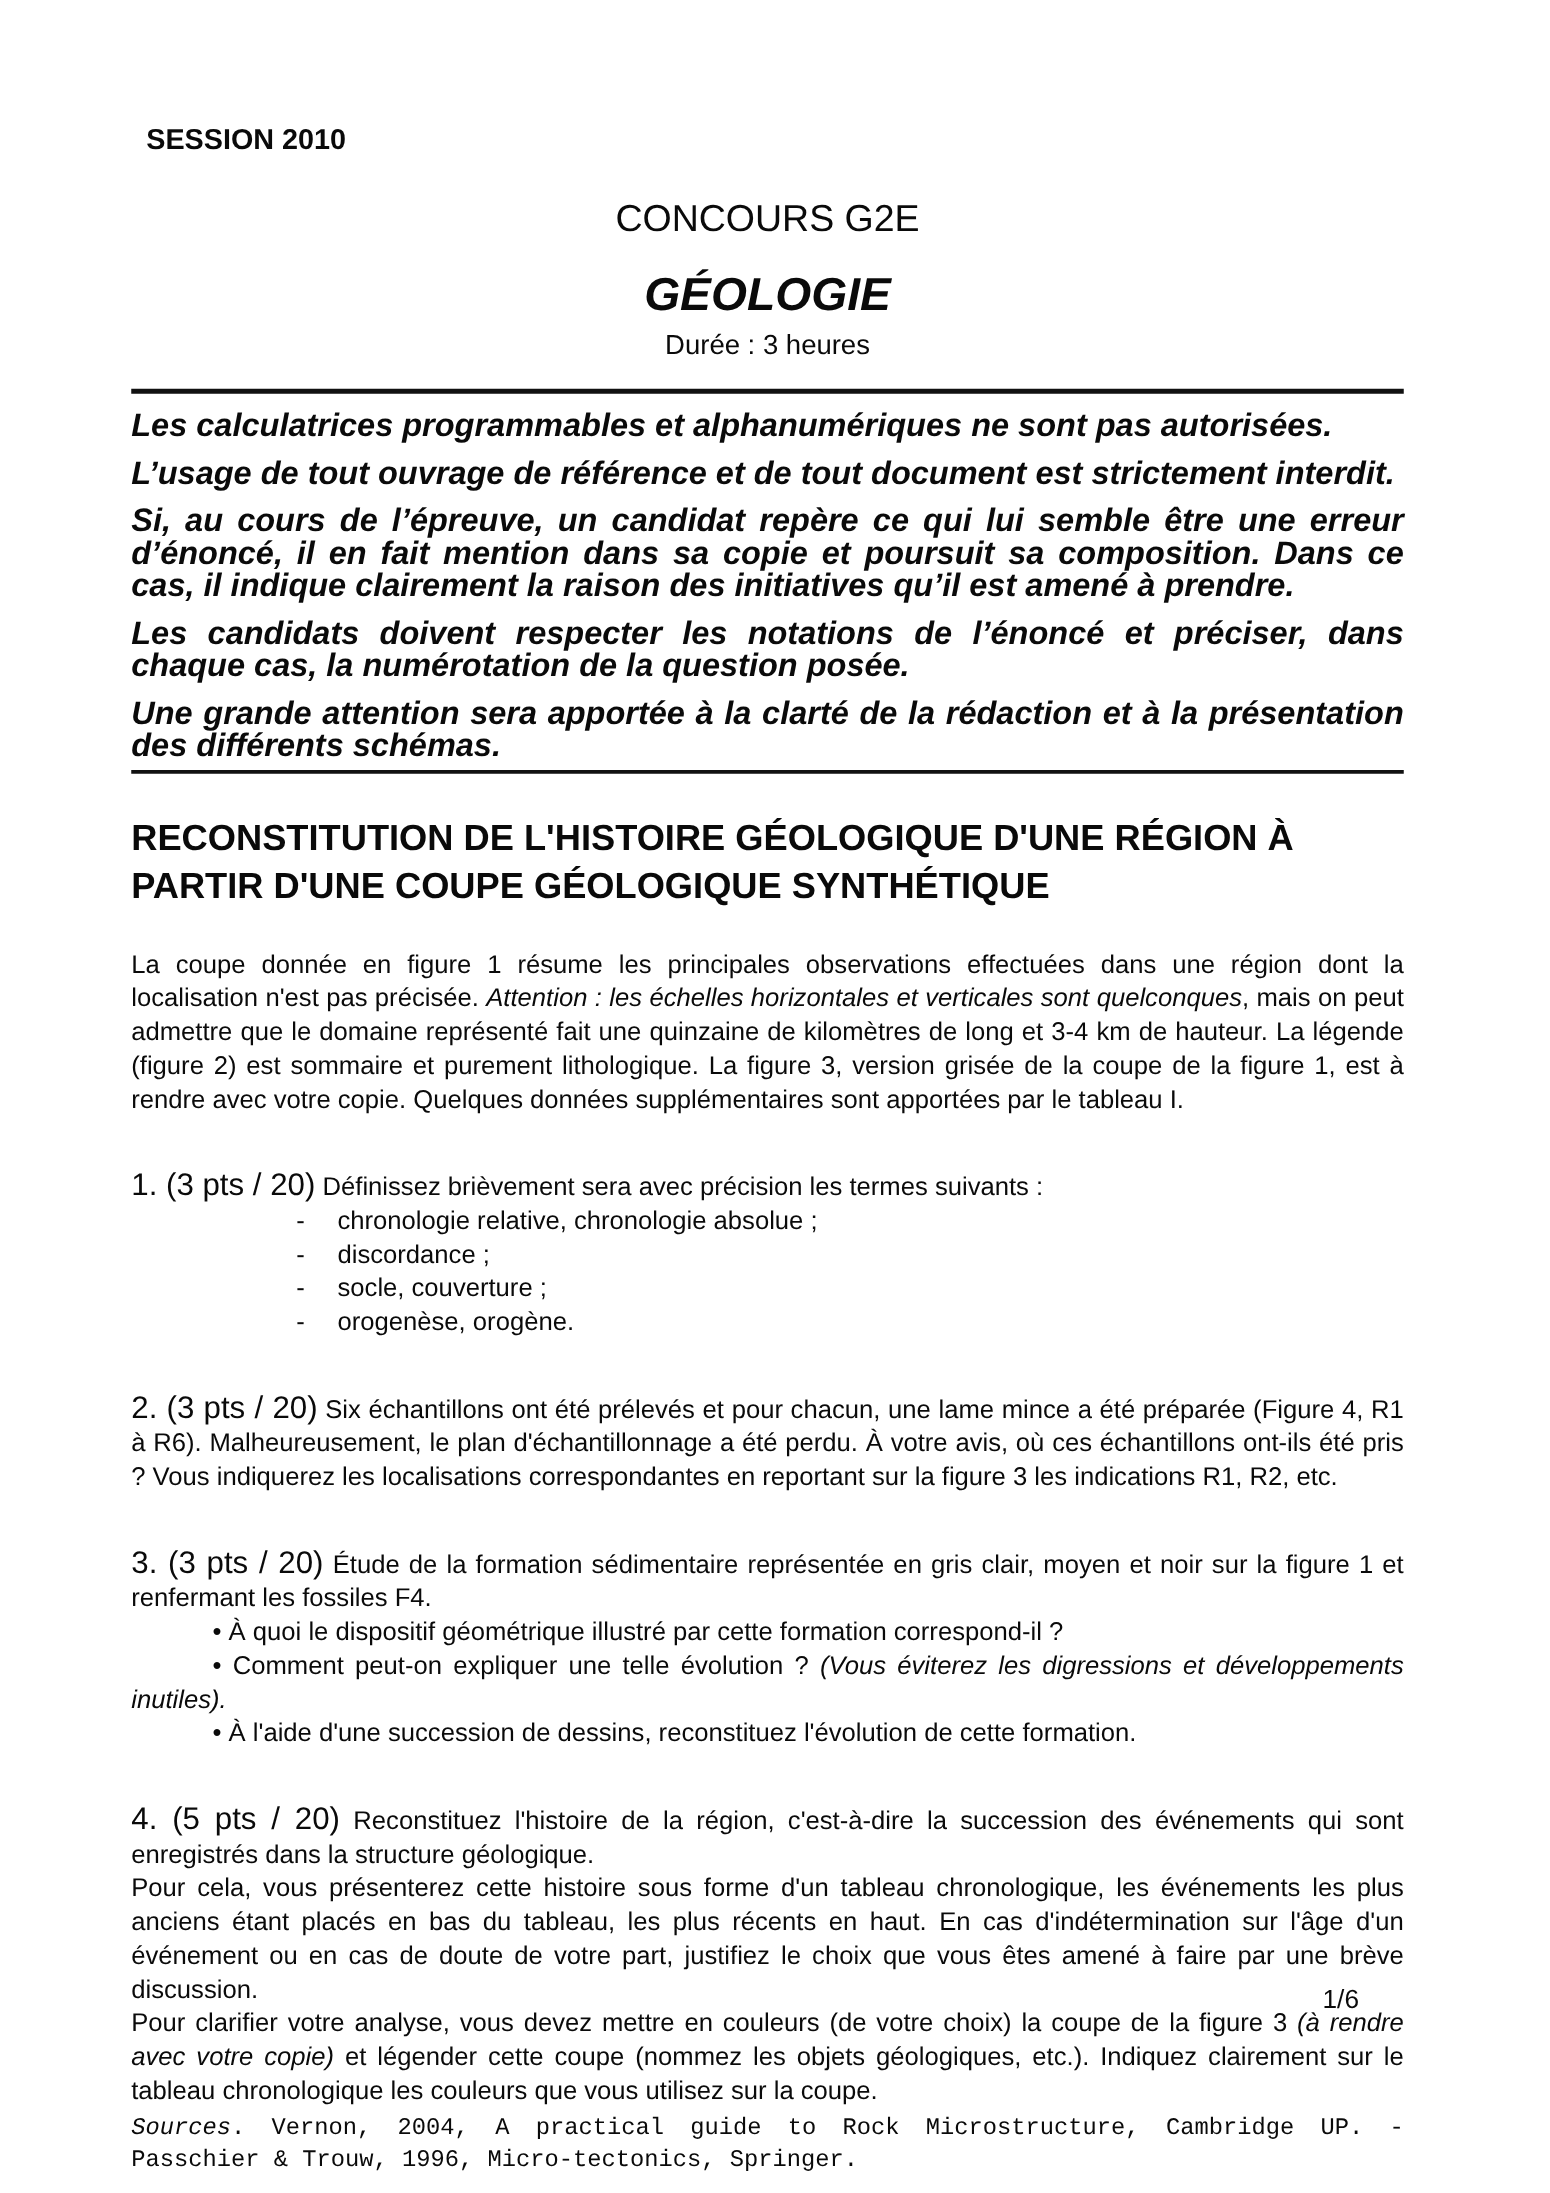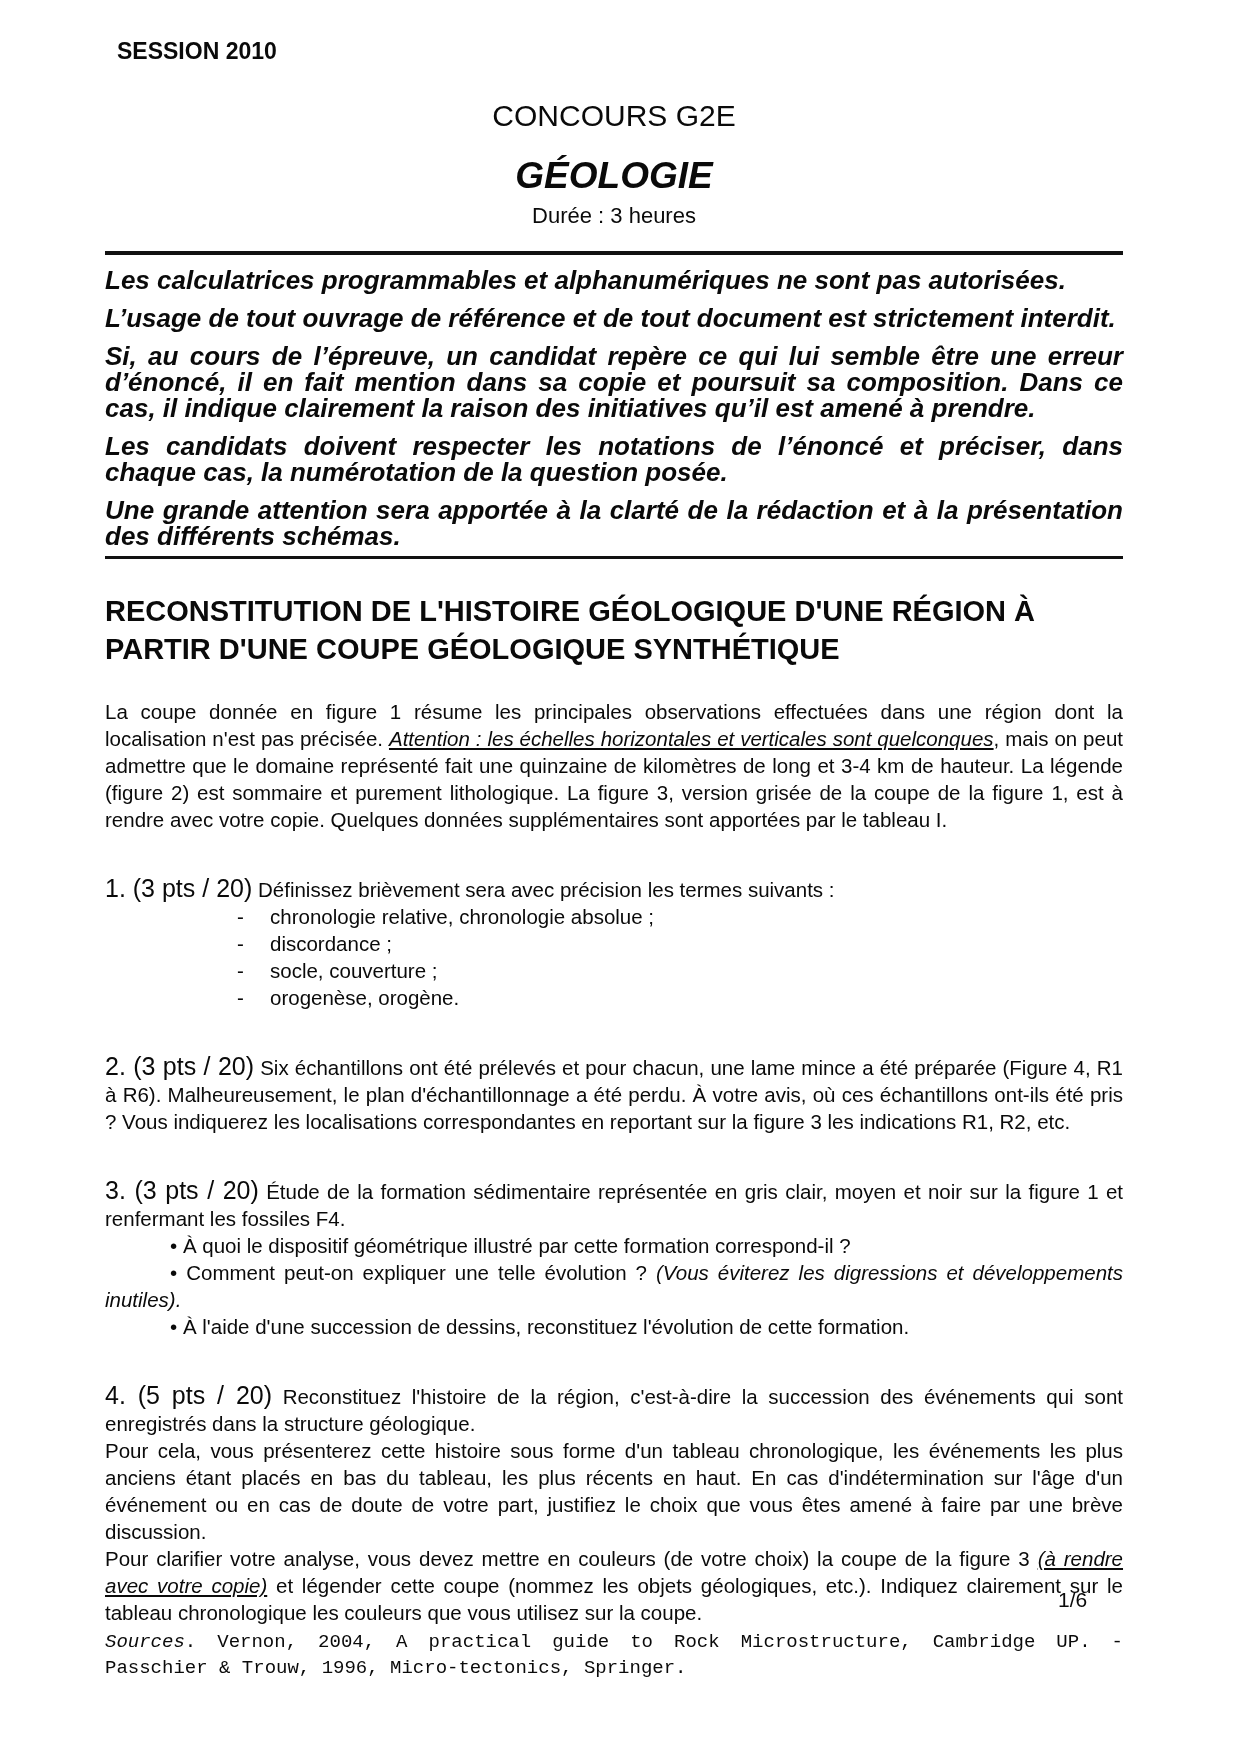--- a/index.html
+++ b/index.html
@@ -11,21 +11,21 @@
     width: 1240px;
     height: 1754px;
     color: #0a0a0a;
     font-family: "Liberation Sans", sans-serif;
   }
   .page {
     position: relative;
     box-sizing: border-box;
     width: 1240px;
     height: 1754px;
-    padding: 38px 117px 0 105px;
+    padding: 98px 117px 0 105px;
     background: #ffffff;
     overflow: hidden;
   }
   .session {
     font-size: 23px;
     font-weight: bold;
     margin-left: 12px;
     line-height: 26px;
   }
   .concours {
@@ -83,21 +83,20 @@
     font-size: 20.5px;
     line-height: 27px;
     text-align: justify;
     margin: 0;
   }
   .intro {
     margin-top: 30px;
   }
   .emph {
     font-style: italic;
-    text-decoration: underline;
   }
   .italic {
     font-style: italic;
   }
   .question {
     margin-top: 42px;
   }
   .qnum {
     font-size: 25px;
   }

